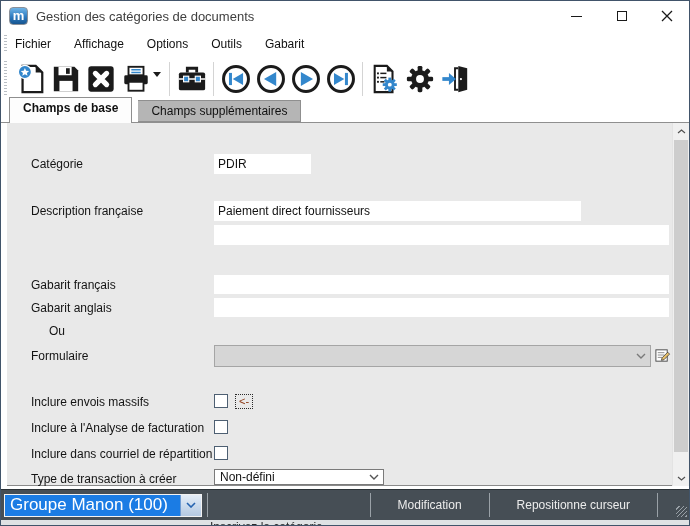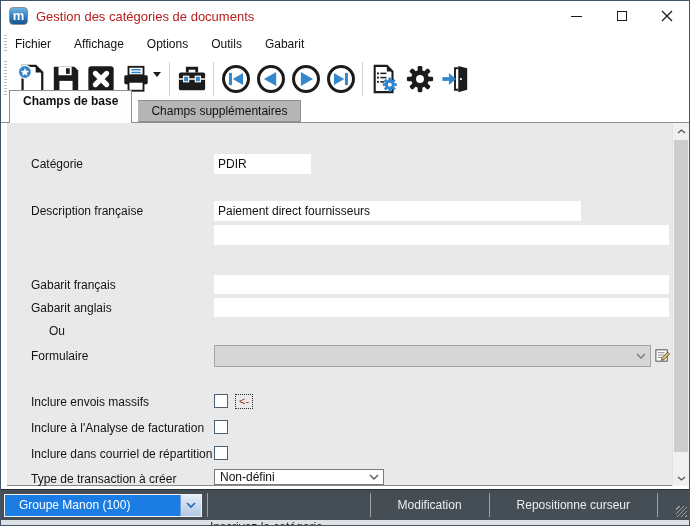--- a/index.html
+++ b/index.html
@@ -8,42 +8,42 @@
     width: 690px; height: 526px; margin: 0 auto;
     background: #fff; border: 1px solid #41546a; position: relative; overflow: hidden;
   }
   
   .titlebar { height: 30px; display: flex; align-items: center; padding-left: 8px; background: #fff; }
   .app-icon {
     width: 19px; height: 18px; border-radius: 4px; border: 1px solid #8a9099;
     background: linear-gradient(#6fb4e6 0%, #2e7bc0 55%, #15548f 100%);
     color: #fff; font-weight: bold; font-size: 13px; line-height: 16px; text-align: center;
   }
-  .title-text { margin-left: 8px; font-size: 13px; color: #b91c1c; }
+  .title-text { margin-left: 8px; font-size: 13px; color: #404040; }
   .win-controls { margin-left: auto; display: flex; height: 100%; }
   .win-ctrl { width: 45px; height: 100%; display: flex; align-items: center; justify-content: center; }
   .glyph-min { width: 11px; height: 1px; background: #1a1a1a; }
   .glyph-max { width: 10px; height: 10px; border: 1px solid #1a1a1a; }
   
   .menubar { height: 26px; display: flex; align-items: center; padding-left: 14px; gap: 23px; position: relative; background: #fff; }
   .grip { position: absolute; left: 3px; top: 4px; bottom: 4px; width: 3px;
           background: repeating-linear-gradient(to bottom, #b9bec4 0 1px, transparent 1px 3px); }
   .menu-item { font-size: 12px; color: #111; }
   
   .toolbar { height: 43px; display: flex; align-items: center; padding-left: 12px; position: relative; background: #fff; }
   .tbtn { width: 35px; height: 37px; display: flex; align-items: center; justify-content: center; }
   .tbtn svg { width: 30px; height: 30px; }
   .print-caret { width: 0; height: 0; border-left: 4px solid transparent; border-right: 4px solid transparent;
                  border-top: 5px solid #1b1b1b; margin: 0 4px 8px 0; }
   .tsep { width: 1px; height: 34px; background: #d4d4d4; margin: 0 4px; }
   
   .tabstrip { height: 23px; display: flex; align-items: flex-end; padding-left: 8px; background: #fff; border-bottom: 1px solid #8f8f8f; }
   .tab { font-size: 12px; padding: 3px 13px 3px 13px; border: 1px solid #8f8f8f; color: #111; }
   .tab.active { background: #fdfdfd; font-weight: bold; position: relative; z-index: 2; margin-bottom: -1px;
-                padding-bottom: 15px; border-bottom: none; }
+                padding-bottom: 8px; border-bottom: none; }
   .tab.inactive { background: #b5b5b5; border-left: none; margin-left: 6px; }
   
   .content { position: relative; height: 366px; background: #fff; }
   .form-area { position: absolute; left: 6px; right: 17px; top: 0; bottom: 3px;
                background: #e9e9e9; border-bottom: 1px solid #8a8a8a; }
   .flabel { position: absolute; left: 24px; font-size: 12px; color: #141414; white-space: nowrap; }
   .tinput { position: absolute; height: 20px; border: none; background: #fff; font-family: "Liberation Sans", sans-serif;
             font-size: 12px; color: #111; padding: 0 4px; outline: none; }
   .dd { position: absolute; display: flex; align-items: center; font-size: 12px; color: #111; }
   .dd .dd-text { flex: 1; padding-left: 5px; }
@@ -57,21 +57,21 @@
   
   .vscroll { position: absolute; right: 0; top: 0; bottom: 3px; width: 17px; background: #f0f0f0; border-left: 1px solid #e3e3e3; }
   .sb-btn { height: 16px; display: flex; align-items: center; justify-content: center; }
   .sb-thumb { position: absolute; top: 17px; left: 1px; right: 1px; height: 312px; background: #cdcdcd; }
   .sb-btn.bottom { position: absolute; bottom: 0; left: 0; right: 0; }
   
   .statusbar { height: 31px; background: #464e55; border-top: 1px solid #2b3237; display: flex; align-items: center;
                color: #ececec; font-size: 12px; position: relative; }
   .grp-combo { margin-left: 3px; width: 198px; height: 23px; border: 1px solid #f2f2f2; display: flex;
                background: #1b7ce4; color: #fff; align-items: center; }
-  .grp-combo .cmb-text { flex: 1; padding-left: 14px; font-size: 12px; }
+  .grp-combo .cmb-text { flex: 1; padding-left: 5px; font-size: 17px; }
   .grp-combo .cmb-btn { width: 21px; height: 100%; background: linear-gradient(#e4edf8, #b4c9e2);
                         border-left: 1px solid #6d9bd4; display: flex; align-items: center; justify-content: center; }
   .sb-sep { width: 1px; height: 24px; background: #9aa1a7; }
   .sb-right { margin-left: auto; display: flex; align-items: center; height: 100%; gap: 16px; }
   .sb-cell { padding: 0 11px; white-space: nowrap; }
   .combo-sep { margin-left: 5px; }
   .resize-grip { width: 15px; height: 100%; position: relative; }
   .resize-grip::after { content: ""; position: absolute; right: 2px; bottom: 3px; width: 11px; height: 11px;
     background: repeating-linear-gradient(135deg, transparent 0 2px, #9aa1a7 2px 3px); }
   

